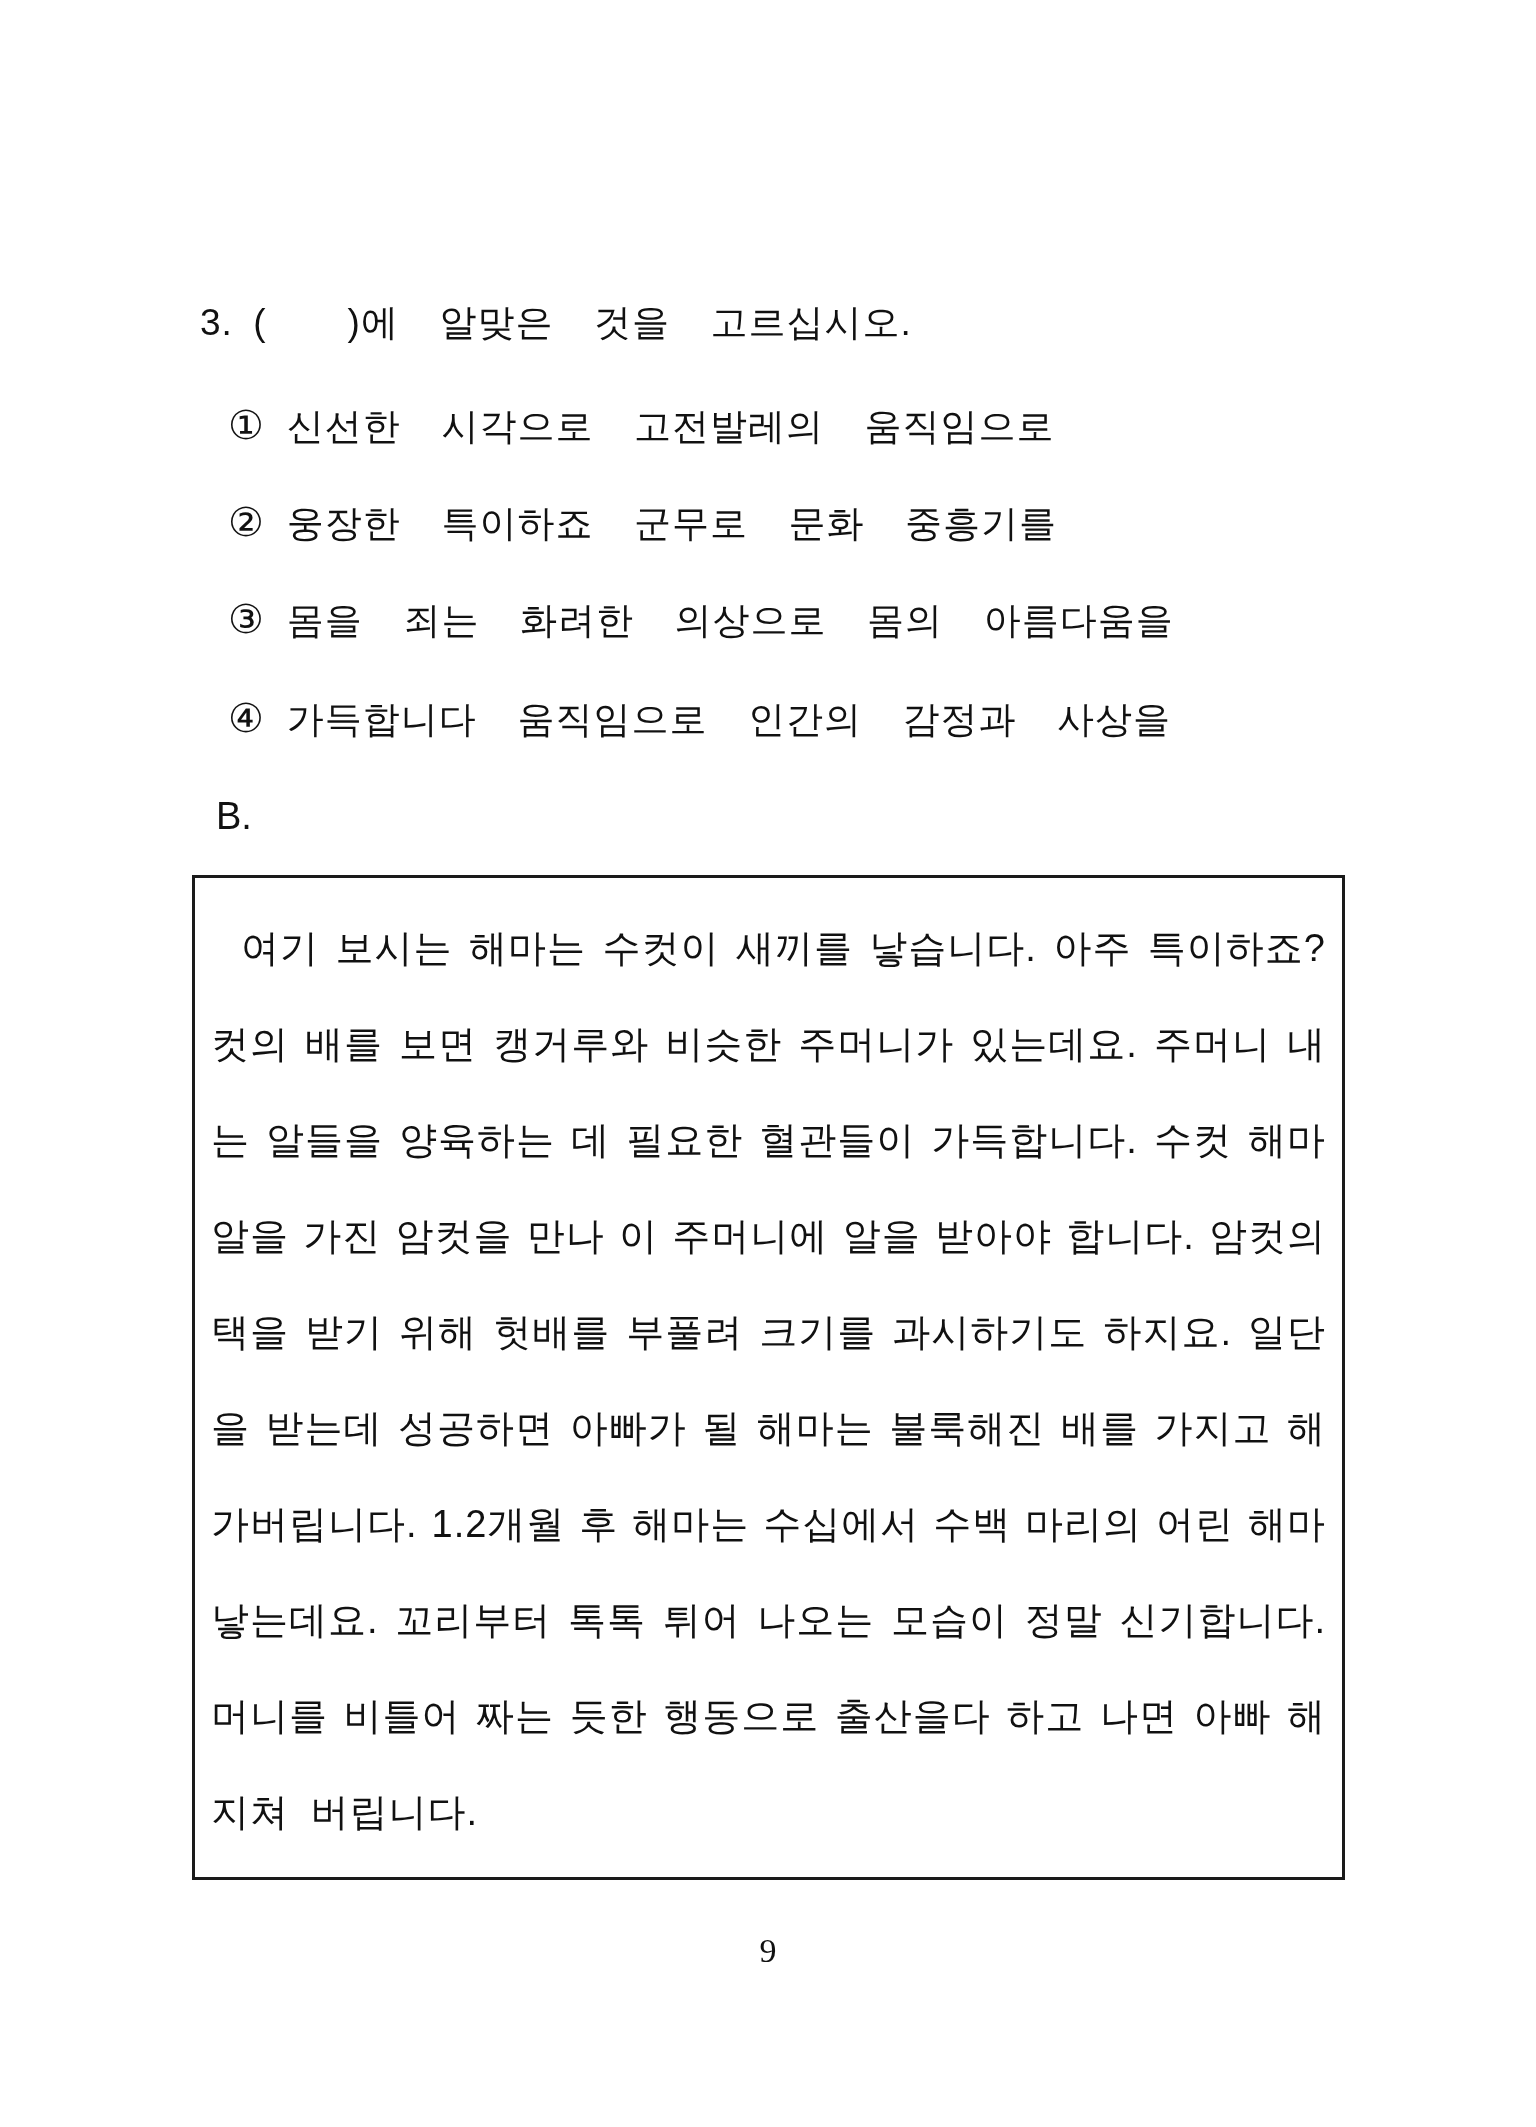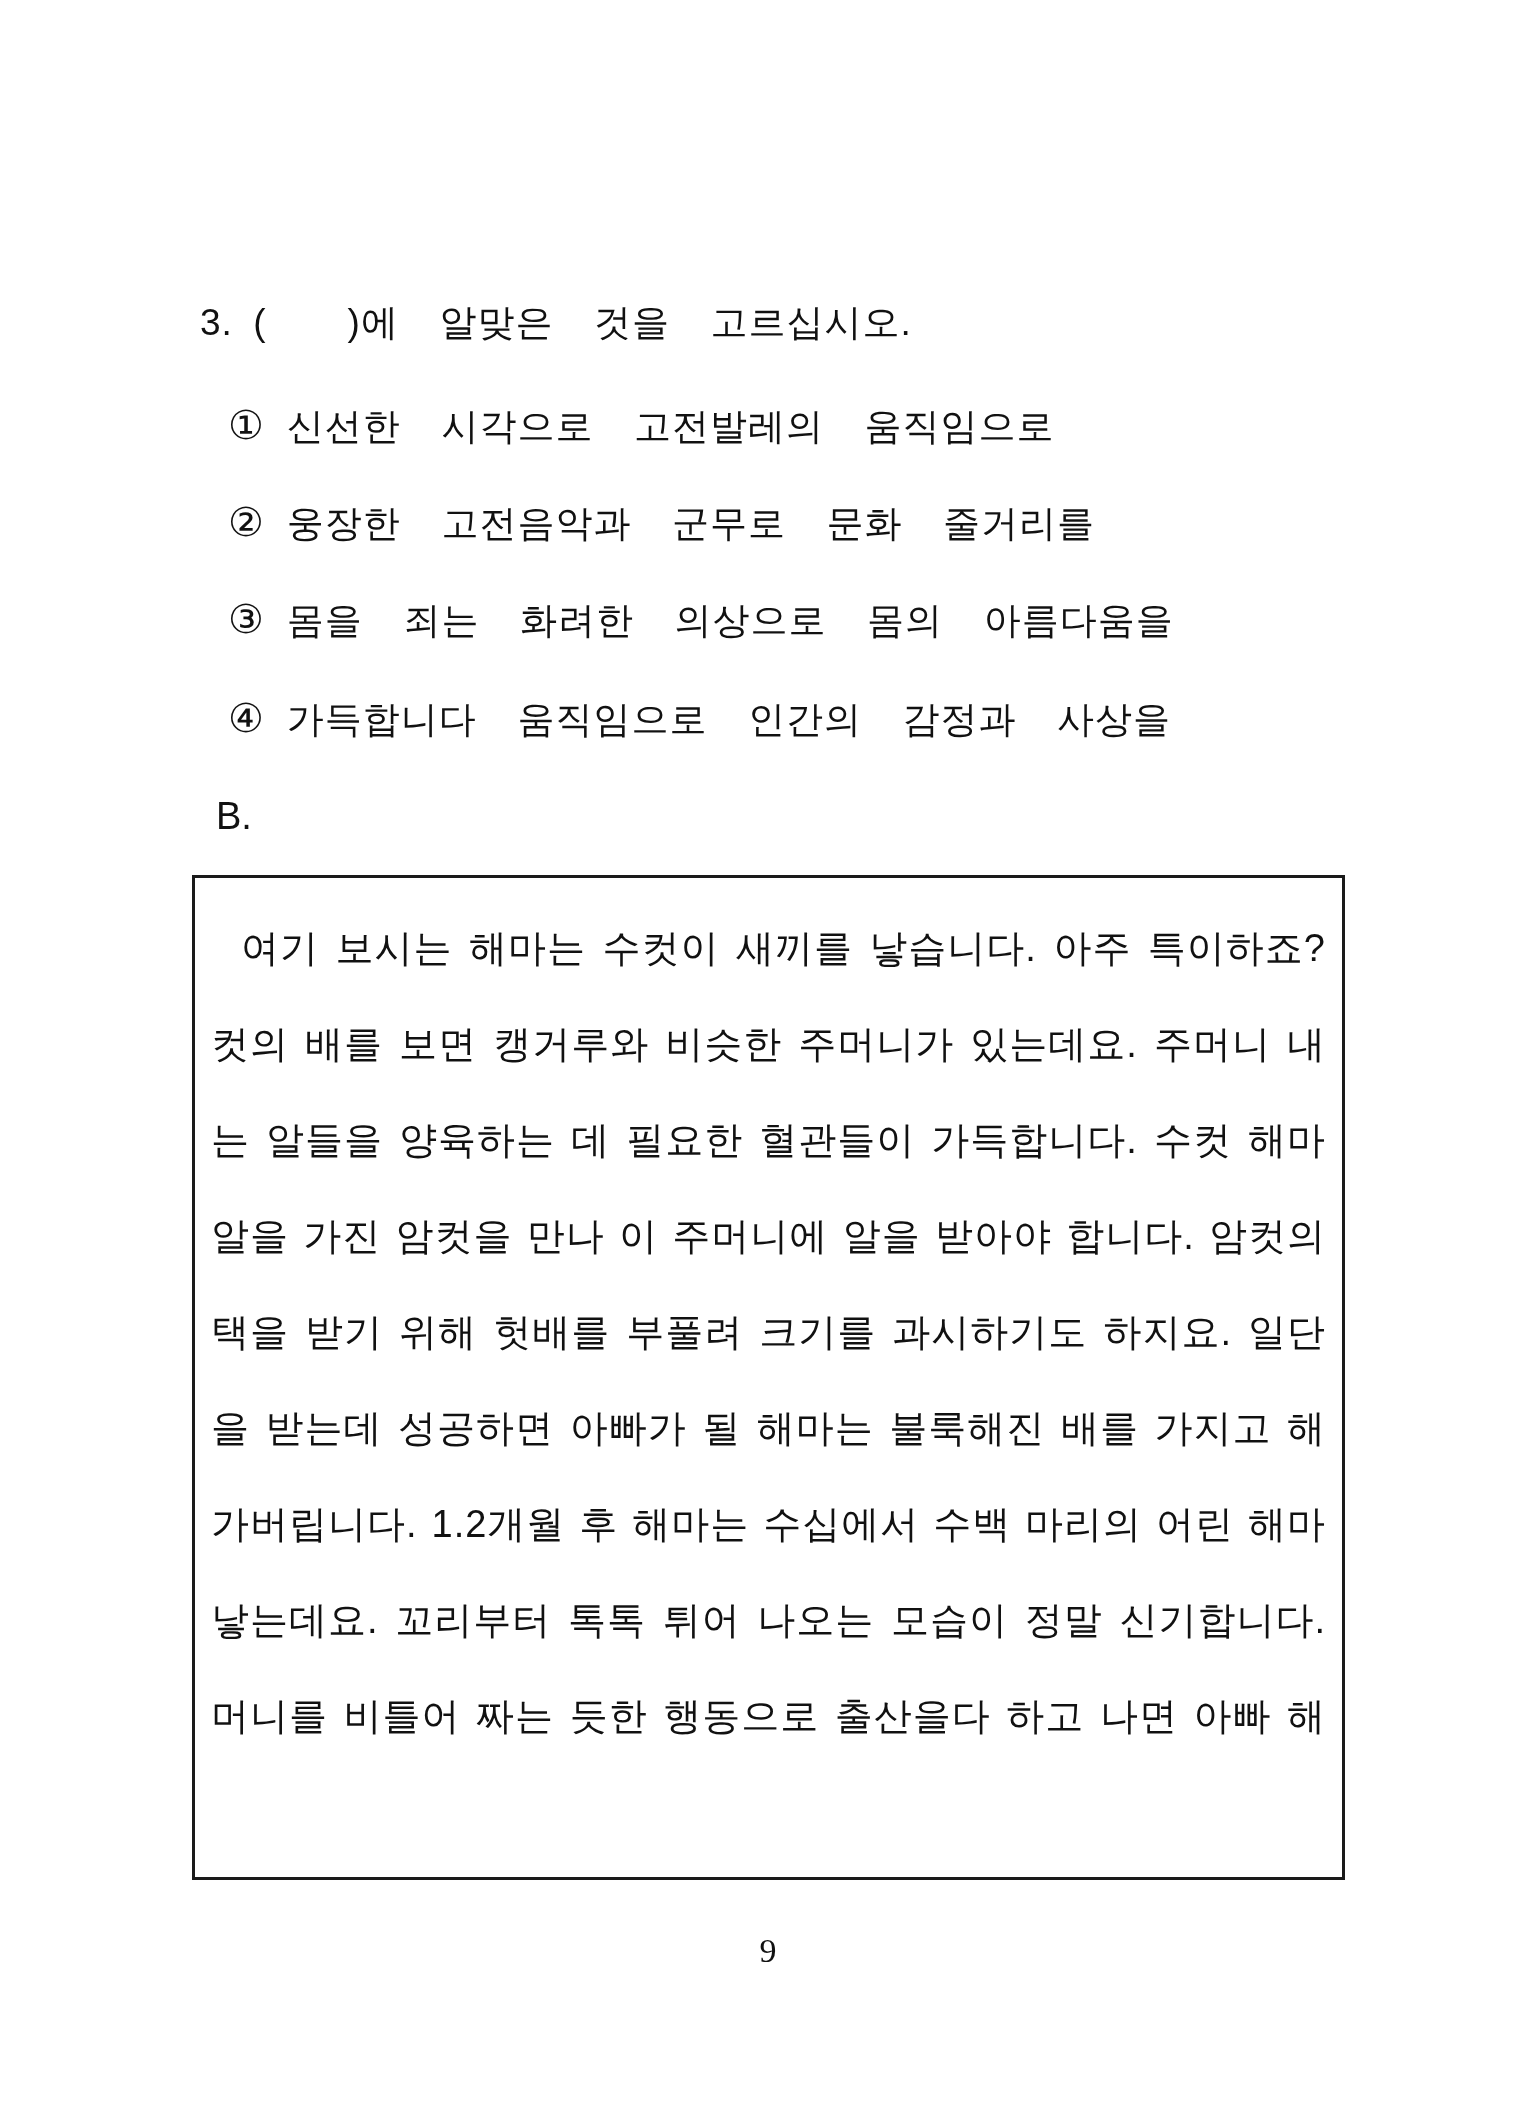--- a/index.html
+++ b/index.html
@@ -99,21 +99,21 @@
 
   <div class="question-line">3. (    )에  알맞은  것을  고르십시오.</div>
 
   <div class="options">
     <div class="option option-1">
       <span class="marker">①</span>
       <span class="option-text">신선한  시각으로  고전발레의  움직임으로</span>
     </div>
     <div class="option option-2">
       <span class="marker">②</span>
-      <span class="option-text">웅장한  고전음악과  군무로  문화  줄거리를</span>
+      <span class="option-text">웅장한  특이하죠  군무로  문화  중흥기를</span>
     </div>
     <div class="option option-3">
       <span class="marker">③</span>
       <span class="option-text">몸을  죄는  화려한  의상으로  몸의  아름다움을</span>
     </div>
     <div class="option option-4">
       <span class="marker">④</span>
       <span class="option-text">가득합니다  움직임으로  인간의  감정과  사상을</span>
     </div>
   </div>
@@ -123,17 +123,18 @@
   <div class="passage-box">
     <div class="passage-line first">여기 보시는 해마는 수컷이 새끼를 낳습니다. 아주 특이하죠? 수</div>
     <div class="passage-line">컷의 배를 보면 캥거루와 비슷한 주머니가 있는데요. 주머니 내부에</div>
     <div class="passage-line">는 알들을 양육하는 데 필요한 혈관들이 가득합니다. 수컷 해마는</div>
     <div class="passage-line">알을 가진 암컷을 만나 이 주머니에 알을 받아야 합니다. 암컷의 선</div>
     <div class="passage-line">택을 받기 위해 헛배를 부풀려 크기를 과시하기도 하지요. 일단 알</div>
     <div class="passage-line">을 받는데 성공하면 아빠가 될 해마는 불룩해진 배를 가지고 해엄쳐</div>
     <div class="passage-line">가버립니다. 1.2개월 후 해마는 수십에서 수백 마리의 어린 해마들을</div>
     <div class="passage-line">낳는데요. 꼬리부터 톡톡 튀어 나오는 모습이 정말 신기합니다. 주</div>
     <div class="passage-line">머니를 비틀어 짜는 듯한 행동으로 출산을다 하고 나면 아빠 해마는</div>
+    <div class="passage-line last">지쳐 버립니다.</div>
   </div>
 
   <div class="page-number">9</div>
 
 </div>
 
 </body></html>

